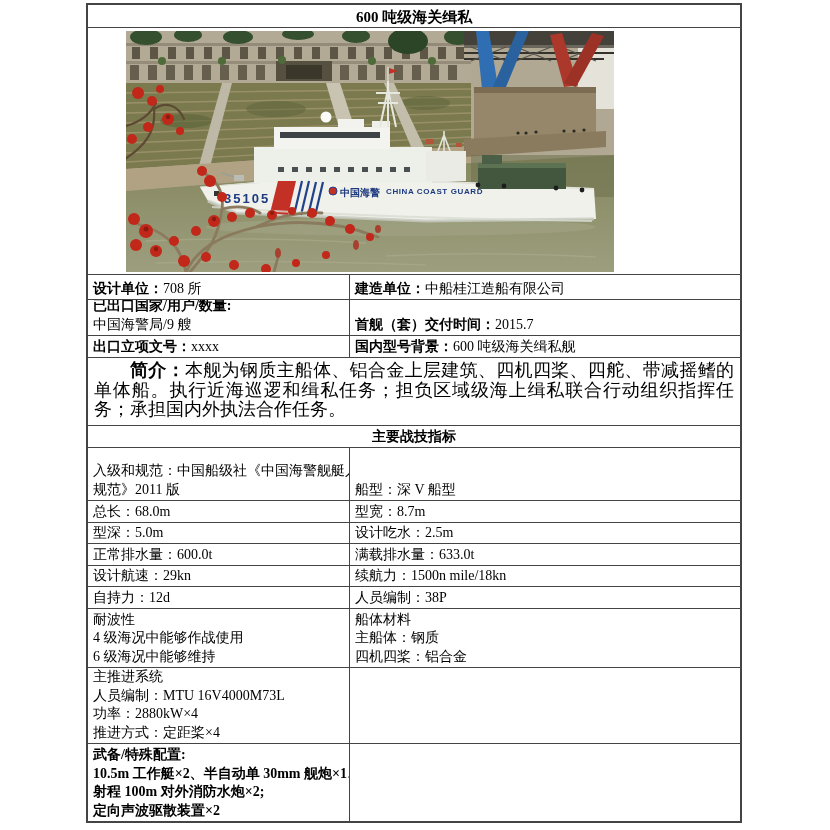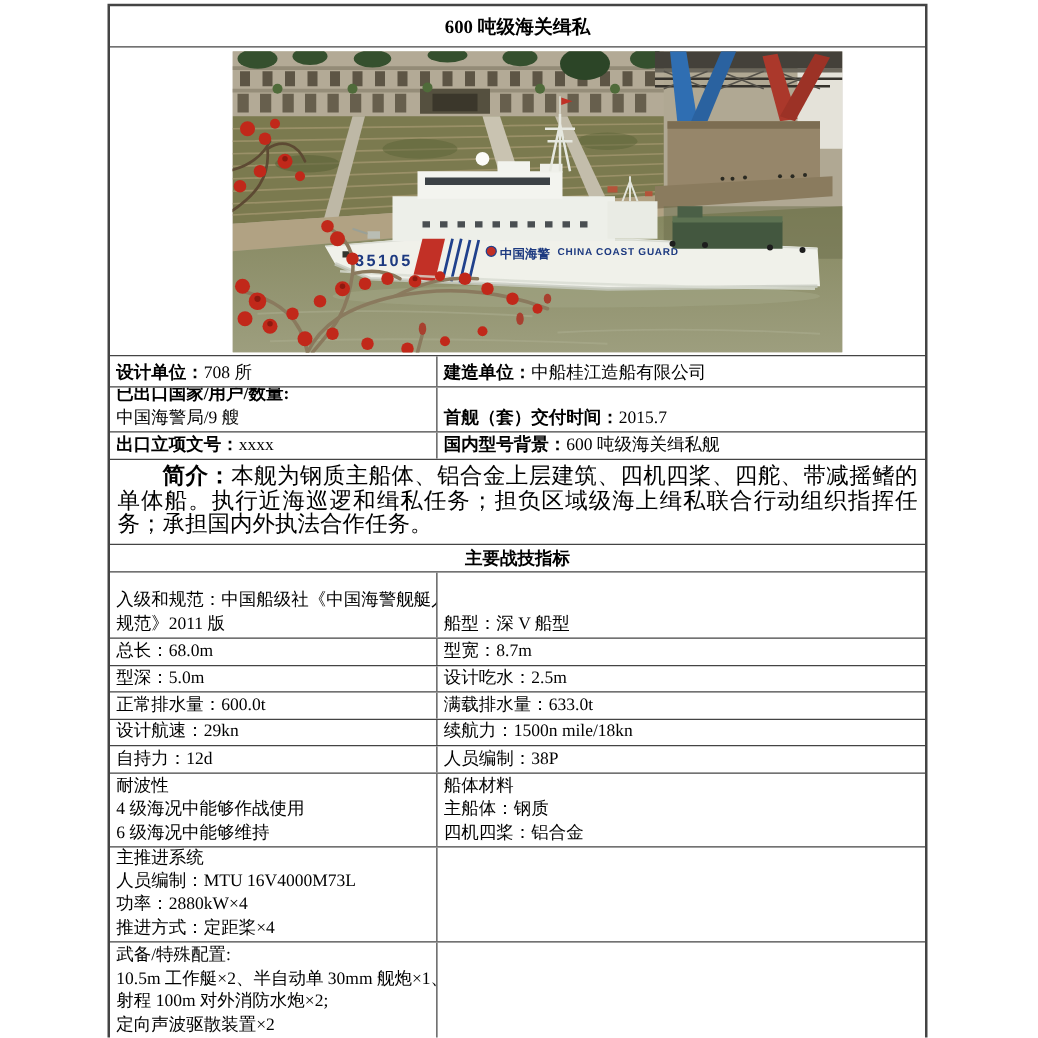--- a/index.html
+++ b/index.html
@@ -1,32 +1,32 @@
 <!DOCTYPE html>
 <html><head>
 <meta charset="utf-8">
 <style>
   html,body{margin:0;padding:0;background:#fff;}
   .page{position:relative;width:830px;height:830px;background:#fff;
         font-family:"Liberation Serif","DejaVu Serif",serif;color:#000;}
   .doc{position:absolute;left:86px;top:3px;width:656px;box-sizing:border-box;
        border:2px solid #444;}
   .row{box-sizing:border-box;display:flex;border-bottom:1px solid #444;overflow:hidden;}
-  .row:last-child{border-bottom:none;}
+  .row:last-child{border-bottom:none;font-weight:bold;}
   .cell{box-sizing:border-box;display:flex;flex-direction:column;justify-content:flex-end;
         padding:1px 5px;font-size:14px;line-height:18.5px;overflow:hidden;}
   .cl{width:262px;border-right:1px solid #444;}
   .cr{flex:1;}
   .full{flex:1;}
-  .ttl{height:33px;justify-content:center;align-items:center;font-weight:bold;font-size:15px;
+  .ttl{height:23px;justify-content:center;align-items:flex-end;font-weight:bold;font-size:15px;
        display:flex;}
   .sec{height:22px;justify-content:center;align-items:center;font-weight:bold;display:flex;
        font-size:14px;}
   .photo-row{height:247px;display:block;}
-  .photo-wrap{margin:3px 0 0 98px;width:416px;height:241px;}
+  .photo-wrap{margin:3px 0 0 38px;width:416px;height:241px;}
   b{font-weight:bold;}
   .intro{padding:3px 6px 0 6px;font-size:18px;line-height:19.5px;text-align:justify;
          text-indent:2em;}
   .ln{white-space:nowrap;}
   svg text{font-family:"Liberation Sans","DejaVu Sans",sans-serif;}
 </style>
 </head>
 <body>
 
 <div class="page">

